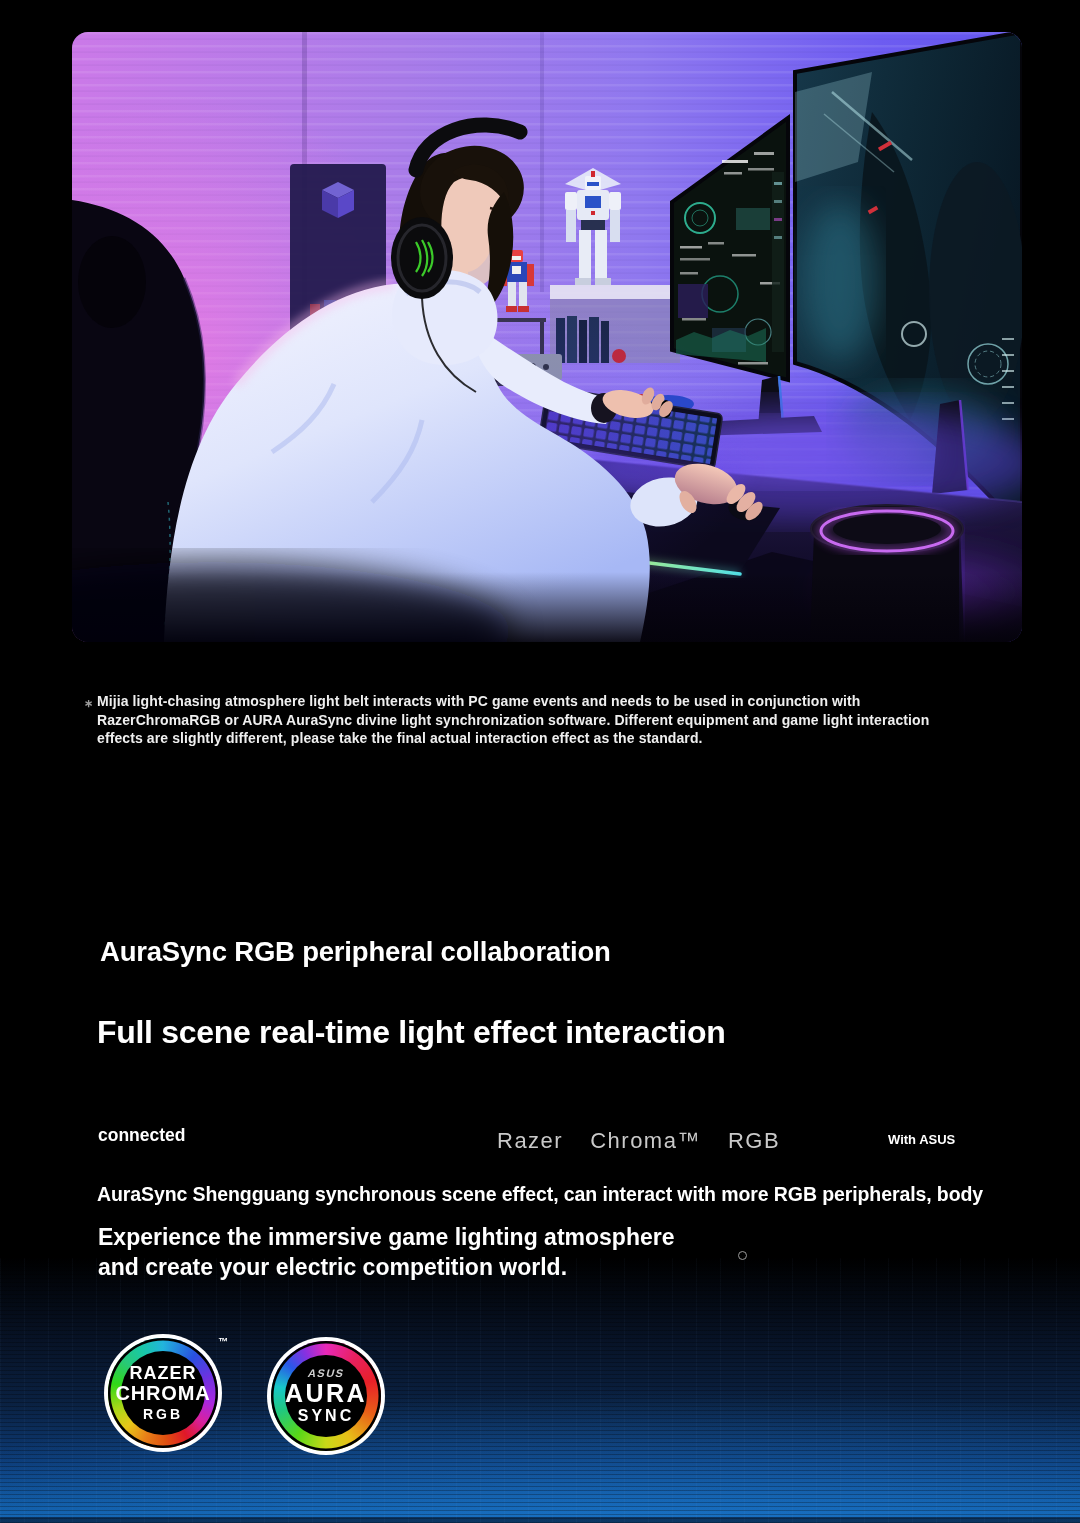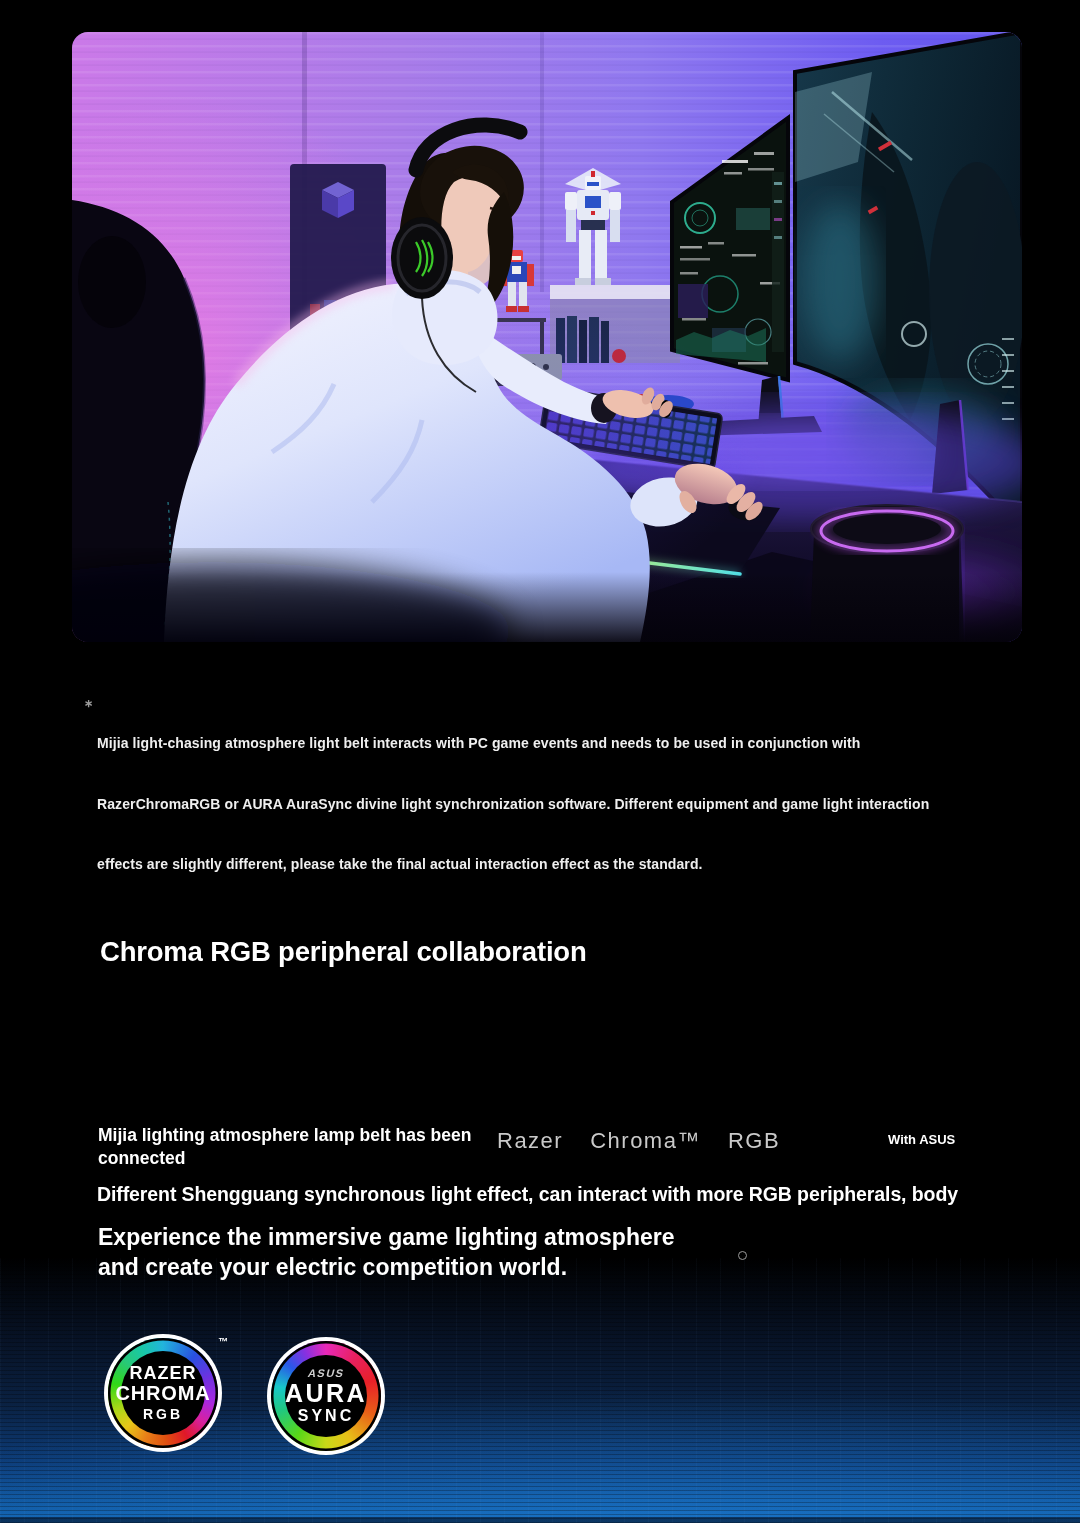--- a/index.html
+++ b/index.html
@@ -18,21 +18,21 @@
       linear-gradient(180deg, rgba(3,8,18,0) 0%, #071225 30%, #0a2142 55%, #0d3d7a 78%, #1365b2 100%);}
   .blue-band::after{content:"";position:absolute;inset:0;
       background:
         repeating-linear-gradient(180deg, rgba(0,0,0,.26) 0 1px, rgba(0,0,0,0) 1px 4px),
         repeating-linear-gradient(90deg, rgba(140,190,255,.035) 0 1px, rgba(0,0,0,0) 1px 24px),
         linear-gradient(0deg, rgba(2,6,20,.55) 0 6px, rgba(0,0,0,0) 6px);}
 
   
   .disclaimer{position:absolute;left:97px;top:692px;font-size:14px;font-weight:bold;
               color:#efefef;letter-spacing:.1px;}
-  .disclaimer .dline{line-height:18.6px;white-space:nowrap;margin-top:42px;}
+  .disclaimer .dline{line-height:18.6px;white-space:nowrap;}
   .bullet{position:absolute;left:84px;top:697px;font-size:11px;color:#9a9a9a;font-weight:bold;}
 
   .subtitle{position:absolute;left:100px;top:936px;font-size:27.5px;font-weight:bold;
             letter-spacing:-.2px;white-space:nowrap;}
   .title{position:absolute;left:97px;top:1014px;font-size:32px;font-weight:bold;
          letter-spacing:-.3px;white-space:nowrap;}
 
   .connected{position:absolute;left:98px;top:1124px;font-size:17.5px;font-weight:bold;
              line-height:23px;}
   .wordmark{position:absolute;left:497px;top:1128px;font-size:22px;font-weight:400;
@@ -395,32 +395,32 @@
 
   <div class="blue-band"></div>
 
   <span class="bullet">∗</span>
   <div class="disclaimer">
     <div class="dline">Mijia light-chasing atmosphere light belt interacts with PC game events and needs to be used in conjunction with</div>
     <div class="dline">RazerChromaRGB or AURA AuraSync divine light synchronization software. Different equipment and game light interaction</div>
     <div class="dline">effects are slightly different, please take the final actual interaction effect as the standard.</div>
   </div>
 
-  <div class="subtitle">Chroma RGB peripheral collaboration</div>
+  <div class="subtitle">AuraSync RGB peripheral collaboration</div>
+  <div class="title">Full scene real-time light effect interaction</div>
 
   <div class="connected">
-    <div>Mijia lighting atmosphere lamp belt has been</div>
     <div>connected</div>
   </div>
   <div class="wordmark">
     <span>Razer</span><span>Chroma™</span><span>RGB</span>
   </div>
   <div class="with-asus">With ASUS</div>
 
-  <div class="aurasync-line">Different Shengguang synchronous light effect, can interact with more RGB peripherals, body</div>
+  <div class="aurasync-line">AuraSync Shengguang synchronous scene effect, can interact with more RGB peripherals, body</div>
 
   <div class="experience">
     <div>Experience the immersive game lighting atmosphere</div>
     <div>and create your electric competition world.</div>
   </div>
   <span class="circle-mark"></span>
 
   <div class="logo logo-razer">
     <div class="ring"></div>
     <div class="inner">

